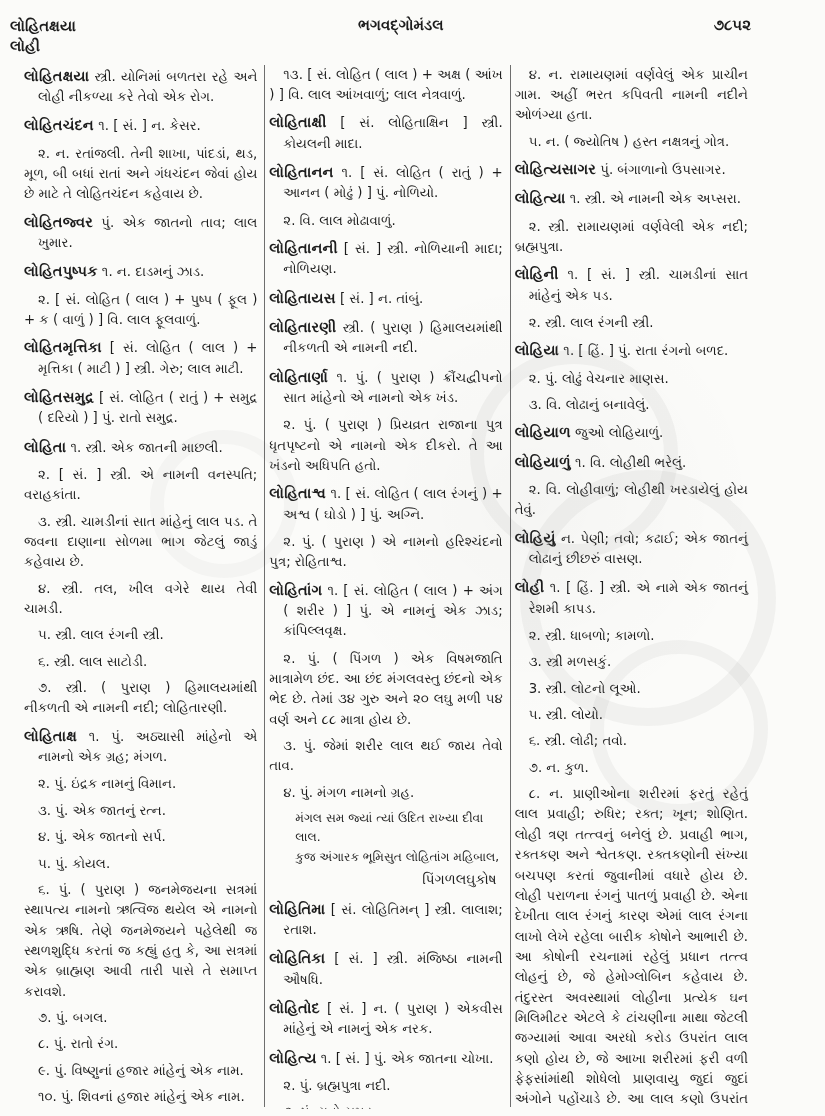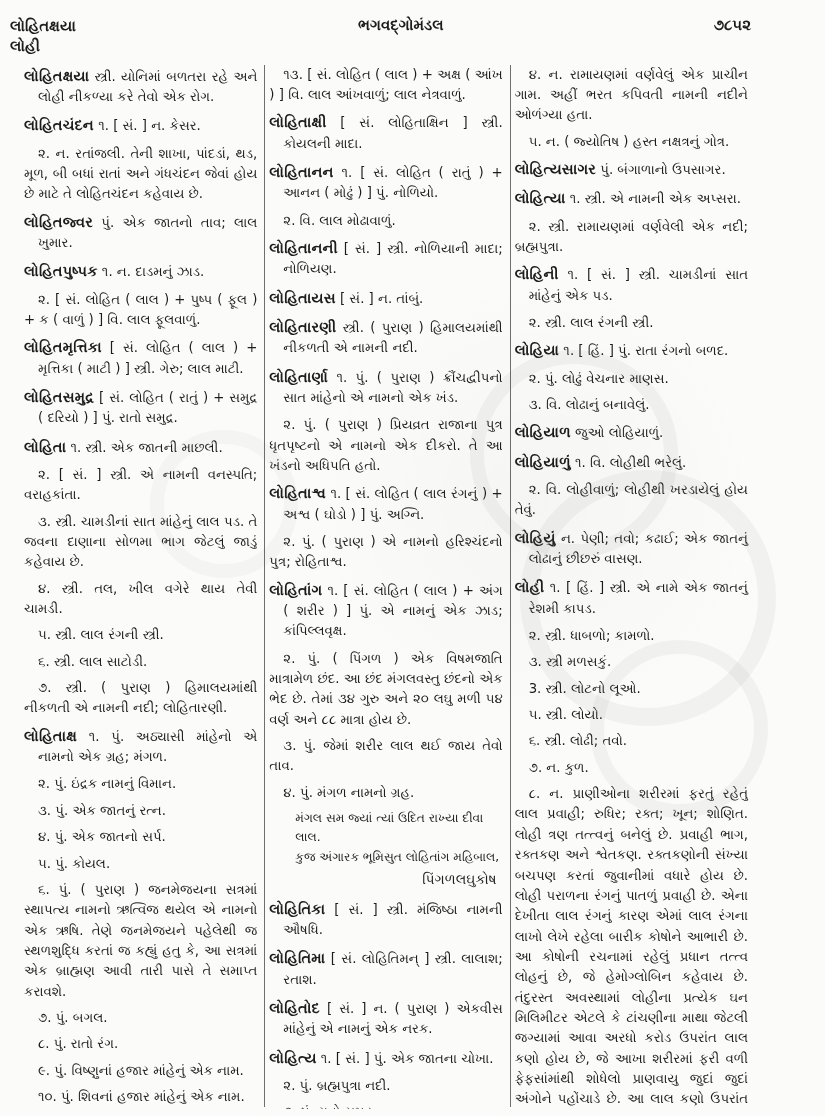--- a/index.html
+++ b/index.html
@@ -118,22 +118,22 @@
         <p class="para sense">૨. પું. ( પુરાણ ) પ્રિયવ્રત રાજાના પુત્ર ધૃતપૃષ્ટનો એ નામનો એક દીકરો. તે આ ખંડનો અધિપતિ હતો.</p>
         <p class="para entry"><span class="headword">લોહિતાશ્વ</span><span> ૧. [ સં. લોહિત ( લાલ રંગનું ) + અશ્વ ( ઘોડો ) ] પું. અગ્નિ.</span></p>
         <p class="para sense">૨. પું. ( પુરાણ ) એ નામનો હરિશ્ચંદનો પુત્ર; રોહિતાશ્વ.</p>
         <p class="para entry"><span class="headword">લોહિતાંગ</span><span> ૧. [ સં. લોહિત ( લાલ ) + અંગ ( શરીર ) ] પું. એ નામનું એક ઝાડ; કાંપિલ્લવૃક્ષ.</span></p>
         <p class="para sense">૨. પું. ( પિંગળ ) એક વિષમજાતિ માત્રામેળ છંદ. આ છંદ મંગલવસ્તુ છંદનો એક ભેદ છે. તેમાં ૩૪ ગુરુ અને ૨૦ લઘુ મળી ૫૪ વર્ણ અને ૮૮ માત્રા હોય છે.</p>
         <p class="para sense">૩. પું. જેમાં શરીર લાલ થઈ જાય તેવો તાવ.</p>
         <p class="para sense">૪. પું. મંગળ નામનો ગ્રહ.</p>
         <p class="para verse">મંગલ સમ જ્યાં ત્યાં ઉદિત રાખ્યા દીવા લાલ.</p>
         <p class="para verse">કુજ અંગારક ભૂમિસુત લોહિતાંગ મહિબાલ,</p>
         <p class="para credit">પિંગળલઘુકોષ</p>
+        <p class="para entry"><span class="headword">લોહિતિમા</span><span> [ સં. લોહિતિમન્ ] સ્ત્રી. લાલાશ; રતાશ.</span></p>
         <p class="para entry"><span class="headword">લોહિતિકા</span><span> [ સં. ] સ્ત્રી. મંજિષ્ઠા નામની ઔષધિ.</span></p>
-        <p class="para entry"><span class="headword">લોહિતિમા</span><span> [ સં. લોહિતિમન્ ] સ્ત્રી. લાલાશ; રતાશ.</span></p>
         <p class="para entry"><span class="headword">લોહિતોદ</span><span> [ સં. ] ન. ( પુરાણ ) એકવીસ માંહેનું એ નામનું એક નરક.</span></p>
         <p class="para entry"><span class="headword">લોહિત્ય</span><span> ૧. [ સં. ] પું. એક જાતના ચોખા.</span></p>
         <p class="para sense">૨. પું. બ્રહ્મપુત્રા નદી.</p>
         <p class="para sense">૩. પું. રાતો સમુદ્ર.</p>
       </div>
     <div class="divider"></div>
     <div class="col" id="col-2">
         <p class="para sense">૪. ન. રામાયણમાં વર્ણવેલું એક પ્રાચીન ગામ. અહીં ભરત કપિવતી નામની નદીને ઓળંગ્યા હતા.</p>
         <p class="para sense">૫. ન. ( જ્યોતિષ ) હસ્ત નક્ષત્રનું ગોત્ર.</p>
         <p class="para entry"><span class="headword">લોહિત્યસાગર</span><span> પું. બંગાળાનો ઉપસાગર.</span></p>

